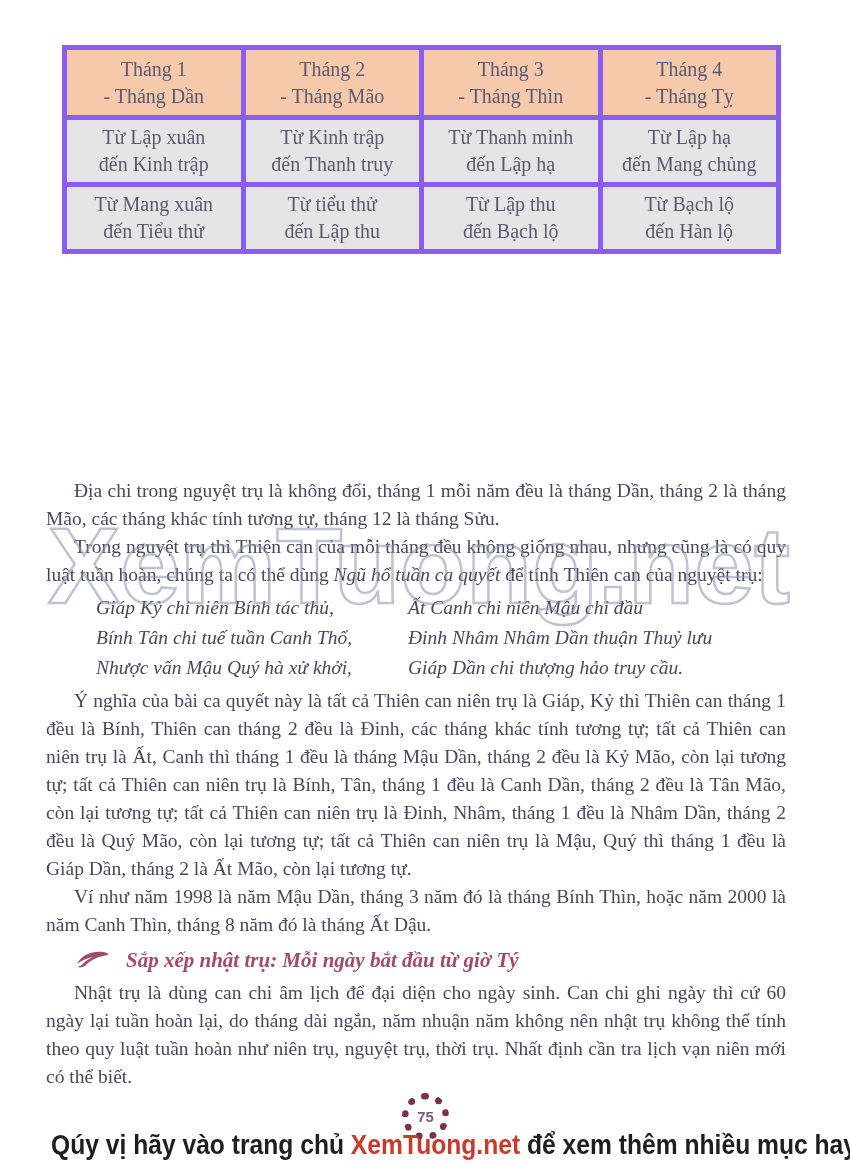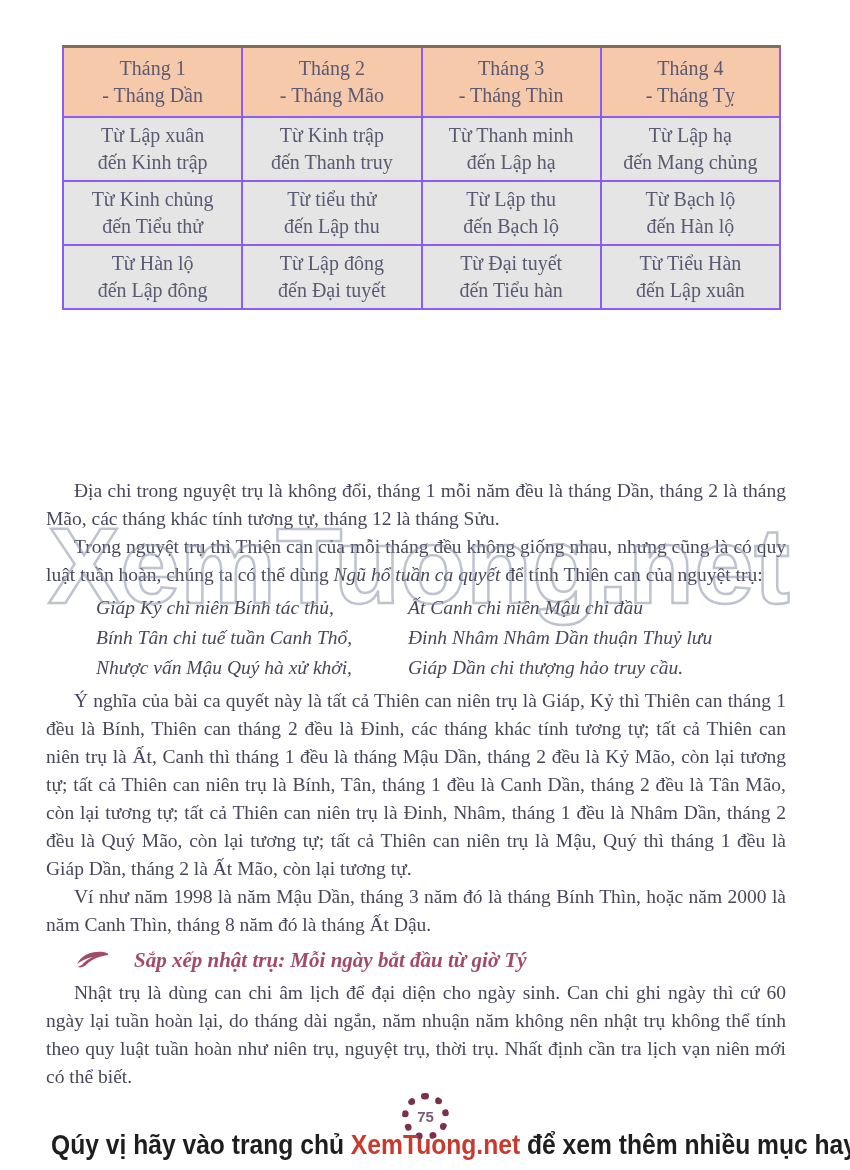--- a/index.html
+++ b/index.html
@@ -15,21 +15,21 @@
 
   
   .month-table {
     position: absolute; left: 62px; top: 45px;
     width: 719px;
     border-collapse: collapse; table-layout: fixed;
     border: 1px solid #9a8a77;
     border-top: 3px solid #7e6e5e;
   }
   .month-table td {
-    border: 2px solid #8b5cf6;
+    border: 5px solid #8b5cf6;
     text-align: center; vertical-align: middle;
     color: #5a5a72;
     font-size: 20px; line-height: 27px;
     padding: 4px 2px;
   }
   .month-table tr.month { background: #f6c9ab; height: 70px; }
   .month-table tr.term  { background: #e5e5e5; height: 64px; }
 
   
   .content {
@@ -45,21 +45,21 @@
     display: flex;
     padding-left: 50px;
     font-style: italic;
     margin: 4px 0 4px 0;
     text-align: left;
   }
   .verse .col { width: 312px; }
   .verse .col div { line-height: 30px; white-space: nowrap; }
 
   .section-heading {
-    display: flex; align-items: center; gap: 24px;
+    display: flex; align-items: center; gap: 16px;
     margin: 6px 0 4px 30px;
     color: #a34a6b;
     font-weight: bold; font-style: italic;
     font-size: 21px; line-height: 30px;
     text-align: left;
   }
   .section-heading .glyph { flex: 0 0 auto; display: inline-flex; }
 
   
   .watermark {
@@ -142,52 +142,34 @@
             <div>Từ Thanh minh</div>
             <div>đến Lập hạ</div>
           </td>
           <td>
             <div>Từ Lập hạ</div>
             <div>đến Mang chủng</div>
           </td>
         </tr>
         <tr class="term">
           <td>
-            <div>Từ Kinh chủng</div>
+            <div>Từ Mang xuân</div>
             <div>đến Tiểu thử</div>
           </td>
           <td>
             <div>Từ tiểu thử</div>
             <div>đến Lập thu</div>
           </td>
           <td>
             <div>Từ Lập thu</div>
             <div>đến Bạch lộ</div>
           </td>
           <td>
             <div>Từ Bạch lộ</div>
             <div>đến Hàn lộ</div>
-          </td>
-        </tr>
-        <tr class="term">
-          <td>
-            <div>Từ Hàn lộ</div>
-            <div>đến Lập đông</div>
-          </td>
-          <td>
-            <div>Từ Lập đông</div>
-            <div>đến Đại tuyết</div>
-          </td>
-          <td>
-            <div>Từ Đại tuyết</div>
-            <div>đến Tiểu hàn</div>
-          </td>
-          <td>
-            <div>Từ Tiểu Hàn</div>
-            <div>đến Lập xuân</div>
           </td>
         </tr>
       </tbody>
   </table>
 
   <div class="content">
     <p>Địa chi trong nguyệt trụ là không đổi, tháng 1 mỗi năm đều là tháng Dần, tháng 2 là tháng Mão, các tháng khác tính tương tự, tháng 12 là tháng Sửu.</p>
     <p><span>Trong nguyệt trụ thì Thiên can của mỗi tháng đều không giống nhau, nhưng cũng là có quy luật tuần hoàn, chúng ta có thể dùng </span><i>Ngũ hổ tuần ca quyết</i><span> để tính Thiên can của nguyệt trụ:</span></p>
 
     <div class="verse">

